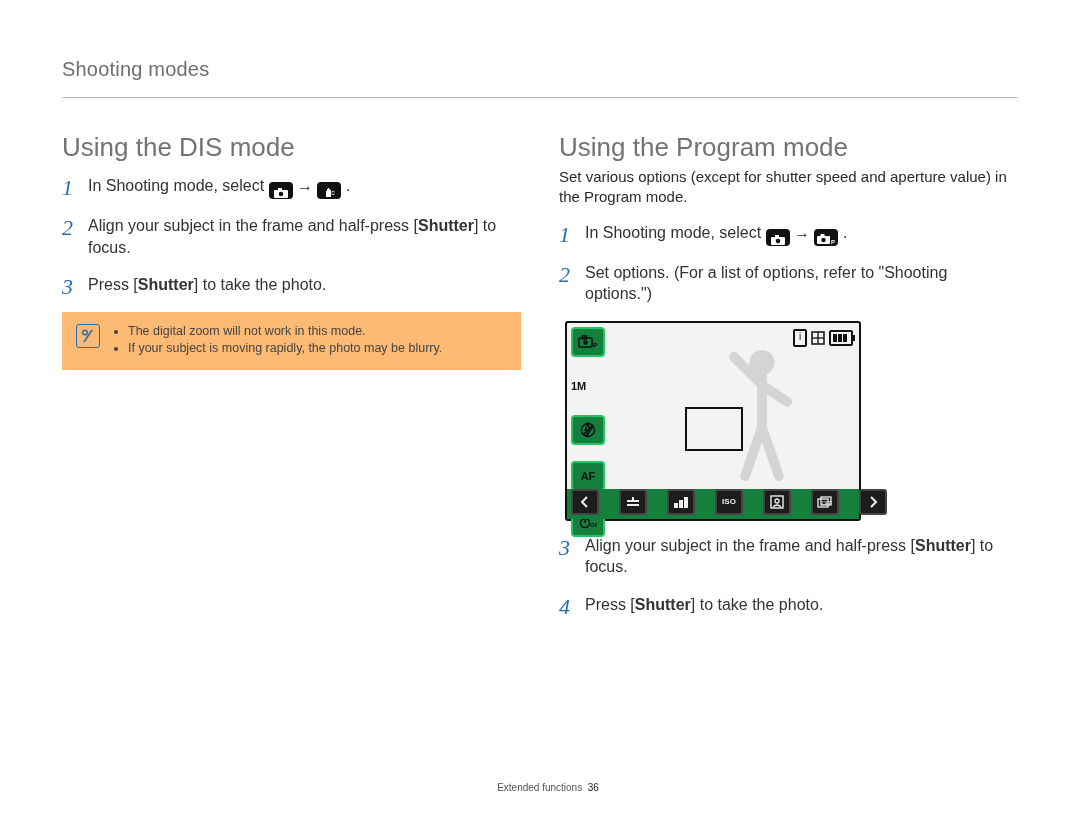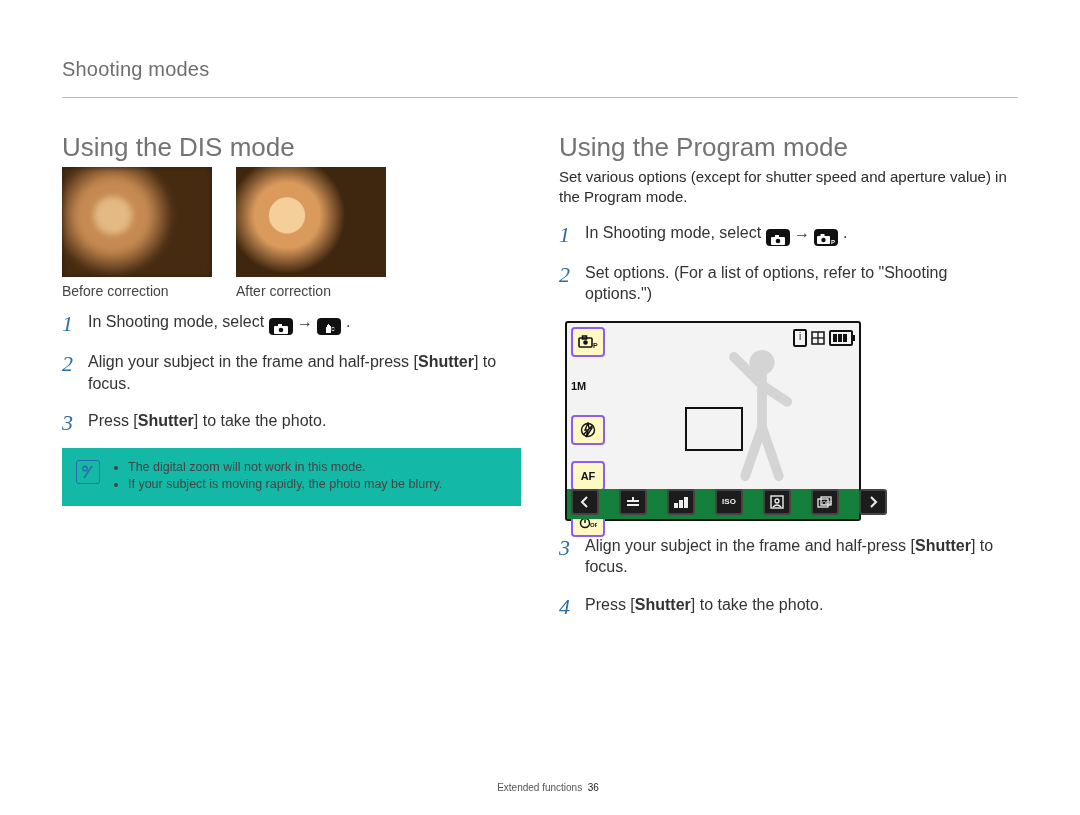--- a/index.html
+++ b/index.html
@@ -120,21 +120,21 @@
     min-width: 18px;
     text-align: center;
     line-height: 14px;
   }
   svg.mini { vertical-align: -4px; }
 
   .note-box {
     display: flex;
     gap: 12px;
     align-items: flex-start;
-    background: #14b8a6;
+    background: #fdba74;
     padding: 12px 14px;
   }
   .note-icon {
     width: 22px;
     height: 22px;
     border: 1.5px solid #2a6da8;
     border-radius: 3px;
     display: flex;
     align-items: center;
     justify-content: center;
@@ -167,23 +167,23 @@
     position: absolute;
     left: 4px;
     top: 4px;
     display: flex;
     flex-direction: column;
     gap: 16px;
   }
   .lcd .ico {
     width: 30px;
     height: 26px;
-    border: 2px solid #8b5cf6;
+    border: 2px solid #22c55e;
     border-radius: 4px;
-    background: #fef9c3;
+    background: #15803d;
     display: flex;
     align-items: center;
     justify-content: center;
     font-size: 11px;
     font-weight: bold;
     color: #111;
   }
   .lcd .top-right {
     position: absolute;
     right: 6px;
@@ -253,30 +253,20 @@
 
 <div class="page">
 
   <div class="section-header">Shooting modes</div>
 
   <div class="columns">
 
     <div class="col">
       <h2 class="blue">Using the DIS mode</h2>
 
-      <div class="photos">
-        <div class="photo-block">
-          <div class="photo blur"></div>
-          <div class="caption">Before correction</div>
-        </div>
-        <div class="photo-block">
-          <div class="photo sharp"></div>
-          <div class="caption">After correction</div>
-        </div>
-      </div>
 
       <ol class="steps">
         <li>
           <span>In Shooting mode, select </span>
           <span class="icon-pill">
             <svg class="mini" width="14" height="10" viewBox="0 0 14 10">
                 <rect x="0" y="2" width="14" height="8" rx="1" fill="#fff"></rect>
                 <circle cx="7" cy="6" r="2.3" fill="#111"></circle>
                 <rect x="4" y="0" width="4" height="3" fill="#fff"></rect>
               </svg>

